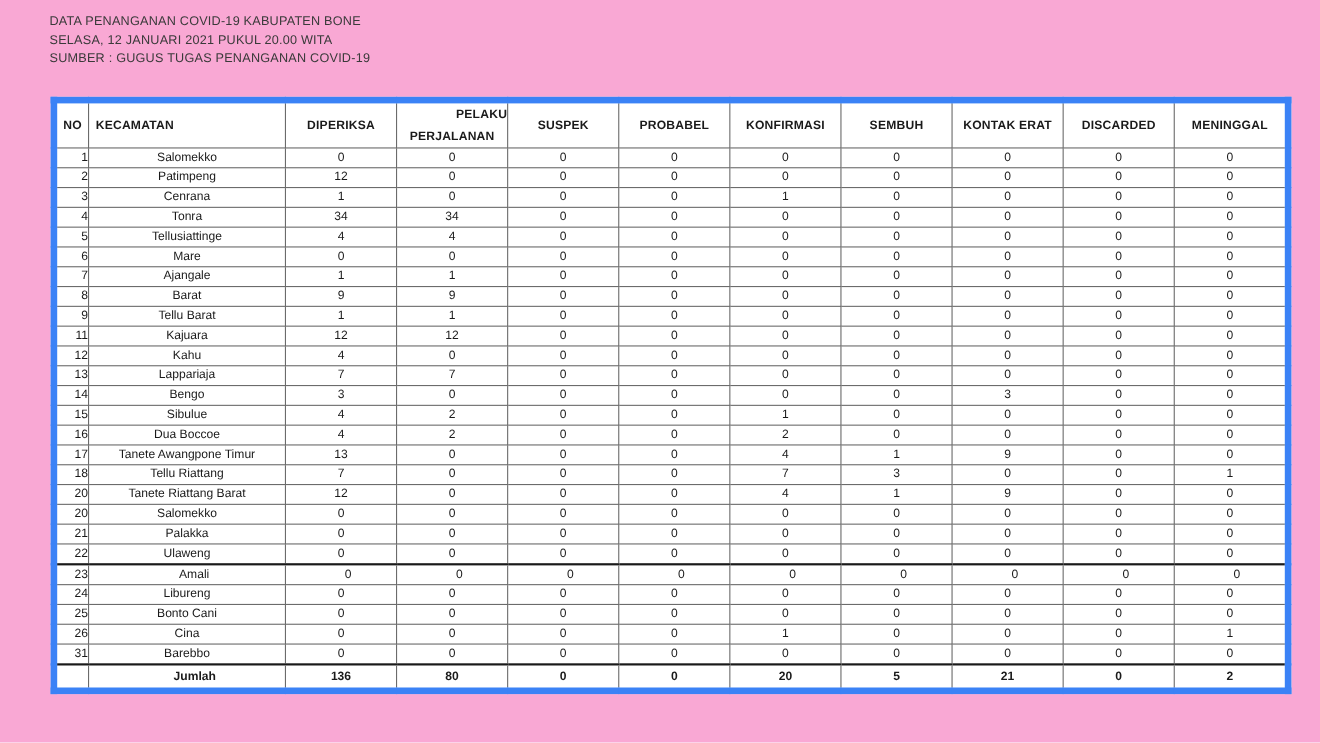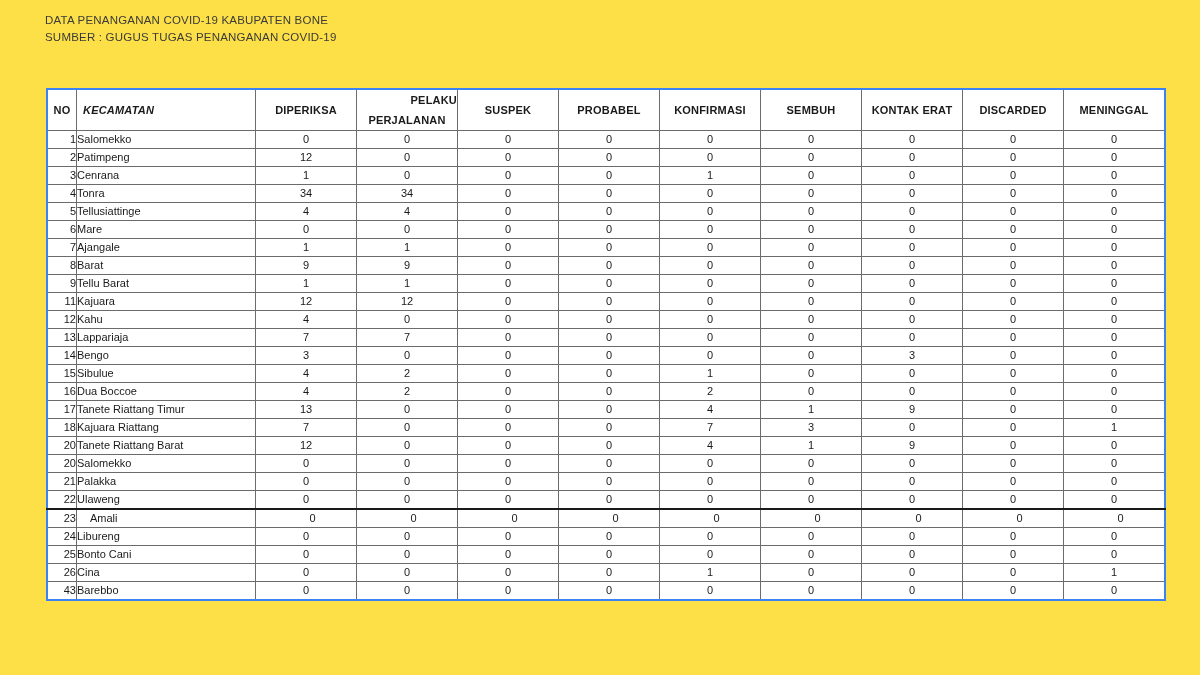--- a/index.html
+++ b/index.html
@@ -12,21 +12,21 @@
     height: 675px;
     font-family: "Liberation Sans", sans-serif;
     color: #1a1a1a;
     overflow: hidden;
   }
 
   .page {
     position: relative;
     width: 1200px;
     height: 675px;
-    background: #fde047;
+    background: #f9a8d4;
   }
 
   
   .title-block {
     position: absolute;
     left: 45px;
     top: 12px;
     line-height: 1.45;
   }
   .title-line {
@@ -57,48 +57,48 @@
     color: #1a1a1a;
     padding: 0;
     height: 17px;
     line-height: 15px;
     overflow: hidden;
     white-space: nowrap;
   }
 
   
   table.covid {
-    border: 2px solid #3b82f6;
+    border: 6px solid #3b82f6;
   }
 
   thead th {
     font-weight: bold;
     text-align: center;
     height: 46px;
     font-size: 11.5px;
     letter-spacing: 0.2px;
     vertical-align: middle;
     border-bottom: 2px solid #1a1a1a;
     background: #ffffff;
   }
   thead th.th-no { width: 28px; }
-  thead th.th-kec { width: 172px; text-align: left; padding-left: 6px; font-style: italic; }
+  thead th.th-kec { width: 172px; text-align: left; padding-left: 6px; }
   thead th.th-num { width: 100px; }
   thead th.th-pelaku { width: 100px; line-height: 20px; }
   thead th .pel-l1 { display: block; text-align: right; }
   thead th .pel-l2 { display: block; }
 
   td.c-no {
     text-align: right;
     padding-right: 4px;
     width: 28px;
     font-size: 11px;
   }
   td.c-kec {
-    text-align: left;
+    text-align: center;
     padding-left: 4px;
     width: 172px;
     font-size: 11px;
   }
   td.c-num {
     text-align: center;
     width: 100px;
     font-size: 11px;
   }
 
@@ -115,20 +115,21 @@
     padding-left: 13px;
   }
 </style>
 </head>
 <body>
 
 <div class="page">
 
   <div class="title-block">
     <div class="title-line">DATA PENANGANAN COVID-19 KABUPATEN BONE</div>
+    <div class="title-line">SELASA, 12 JANUARI 2021 PUKUL 20.00 WITA</div>
     <div class="title-line">SUMBER : GUGUS TUGAS PENANGANAN COVID-19</div>
   </div>
 
   <div class="table-wrap">
     <table class="covid">
       <thead>
         <tr>
           <th class="th-no">NO</th>
           <th class="th-kec">KECAMATAN</th>
           <th class="th-num">DIPERIKSA</th>
@@ -336,34 +337,34 @@
             <td class="c-num">0</td>
             <td class="c-num">0</td>
             <td class="c-num">2</td>
             <td class="c-num">0</td>
             <td class="c-num">0</td>
             <td class="c-num">0</td>
             <td class="c-num">0</td>
           </tr>
           <tr>
             <td class="c-no">17</td>
-            <td class="c-kec">Tanete Riattang Timur</td>
+            <td class="c-kec">Tanete Awangpone Timur</td>
             <td class="c-num">13</td>
             <td class="c-num">0</td>
             <td class="c-num">0</td>
             <td class="c-num">0</td>
             <td class="c-num">4</td>
             <td class="c-num">1</td>
             <td class="c-num">9</td>
             <td class="c-num">0</td>
             <td class="c-num">0</td>
           </tr>
           <tr>
             <td class="c-no">18</td>
-            <td class="c-kec">Kajuara Riattang</td>
+            <td class="c-kec">Tellu Riattang</td>
             <td class="c-num">7</td>
             <td class="c-num">0</td>
             <td class="c-num">0</td>
             <td class="c-num">0</td>
             <td class="c-num">7</td>
             <td class="c-num">3</td>
             <td class="c-num">0</td>
             <td class="c-num">0</td>
             <td class="c-num">1</td>
           </tr>
@@ -465,29 +466,42 @@
             <td class="c-num">0</td>
             <td class="c-num">0</td>
             <td class="c-num">0</td>
             <td class="c-num">1</td>
             <td class="c-num">0</td>
             <td class="c-num">0</td>
             <td class="c-num">0</td>
             <td class="c-num">1</td>
           </tr>
           <tr>
-            <td class="c-no">43</td>
+            <td class="c-no">31</td>
             <td class="c-kec">Barebbo</td>
             <td class="c-num">0</td>
             <td class="c-num">0</td>
             <td class="c-num">0</td>
             <td class="c-num">0</td>
             <td class="c-num">0</td>
             <td class="c-num">0</td>
             <td class="c-num">0</td>
             <td class="c-num">0</td>
             <td class="c-num">0</td>
+          </tr>
+          <tr class="total-row">
+            <td class="c-no"></td>
+            <td class="c-kec">Jumlah</td>
+            <td class="c-num">136</td>
+            <td class="c-num">80</td>
+            <td class="c-num">0</td>
+            <td class="c-num">0</td>
+            <td class="c-num">20</td>
+            <td class="c-num">5</td>
+            <td class="c-num">21</td>
+            <td class="c-num">0</td>
+            <td class="c-num">2</td>
           </tr>
         </tbody>
     </table>
   </div>
 
 </div>
 
 </body></html>

